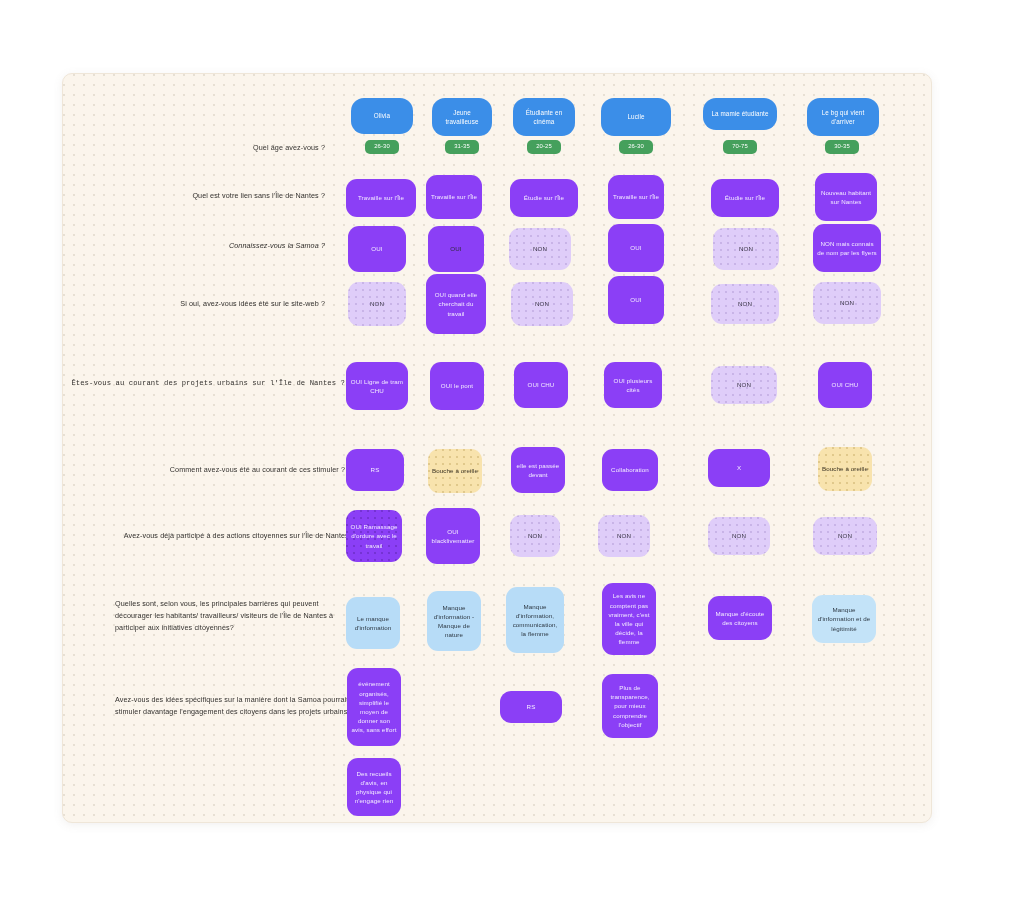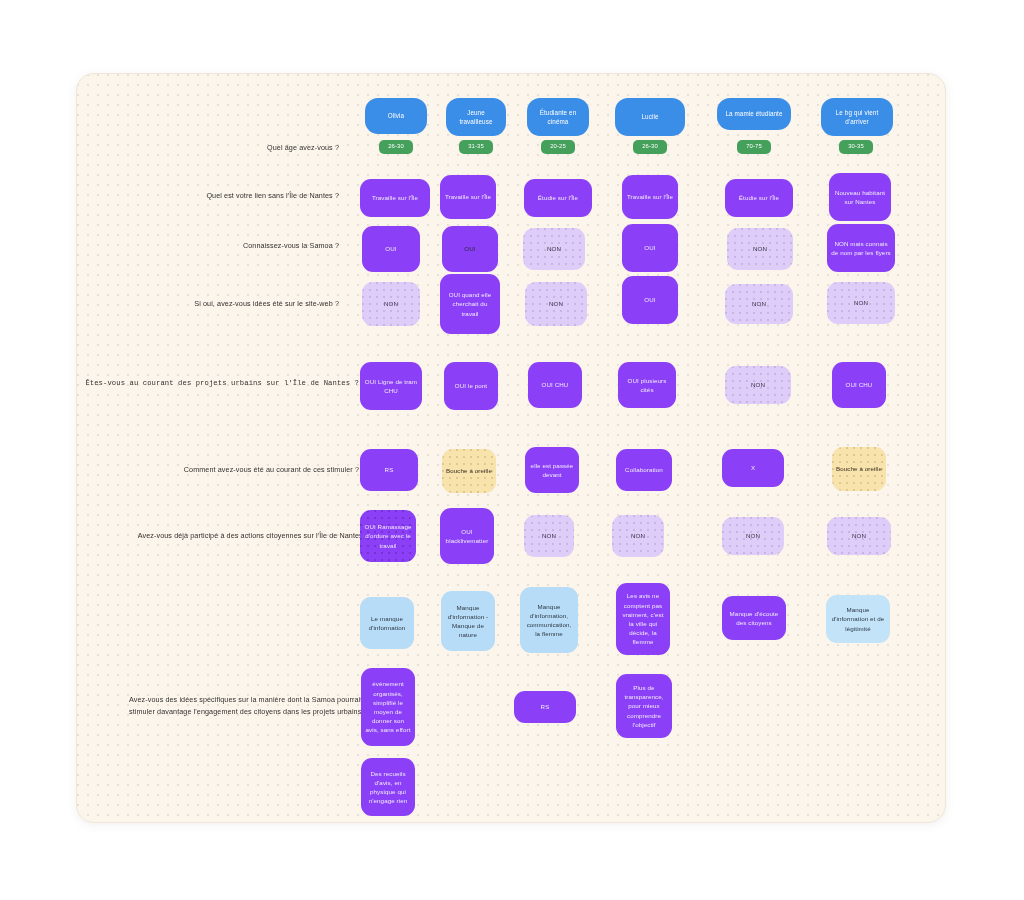--- a/index.html
+++ b/index.html
@@ -10,30 +10,30 @@
     width: 1024px;
     height: 900px;
     background: #ffffff;
     font-family: "Liberation Sans", sans-serif;
     overflow: hidden;
   }
 
   
   #board {
     position: absolute;
-    left: 76px;
+    left: 62px;
     top: 73px;
     width: 868px;
     height: 748px;
     background-color: #fbf5ec;
     background-image:
       radial-gradient(circle at 1px 1px, rgba(180,168,150,0.28) 1px, transparent 1.2px);
     background-size: 10px 10px;
     border: 1px solid #efe6d8;
-    border-radius: 18px;
+    border-radius: 10px;
     box-shadow: 0 2px 10px rgba(120,110,95,0.10);
     overflow: hidden;
   }
 
   .grid {
     position: relative;
     width: 100%;
     height: 100%;
   }
 
@@ -123,30 +123,31 @@
 </head>
 <body>
 
 <div id="board">
   <div class="grid">
 
     <div class="qlabel" style="top:68px; width:266px; right:606px;">Quel âge avez-vous ?</div>
 
     <div class="qlabel" style="top:116px; width:266px; right:606px;">Quel est votre lien sans l'Île de Nantes ?</div>
 
-    <div class="qlabel" style="top:166px; width:266px; right:606px;">Connaissez-vous la Samoa ?</div>
+    <div class="qlabel" style="top:166px; width:266px; right:606px;font-style:italic;">Connaissez-vous la Samoa ?</div>
 
     <div class="qlabel" style="top:224px; width:266px; right:606px;">Si oui, avez-vous idées été sur le site-web ?</div>
 
     <div class="qlabel" style="top:303px; width:286px; right:586px;font-family:Liberation Mono, monospace;">Êtes-vous au courant des projets urbains sur l'Île de Nantes ?</div>
 
     <div class="qlabel" style="top:390px; width:286px; right:586px;">Comment avez-vous été au courant de ces stimuler ?</div>
 
     <div class="qlabel" style="top:456px; width:296px; right:576px;">Avez-vous déjà participé à des actions citoyennes sur l'Île de Nantes ?</div>
 
+    <div class="qlabel" style="top:524px; width:240px; right:576px; text-align:left;">Quelles sont, selon vous, les principales barrières qui peuvent décourager les habitants/ travailleurs/ visiteurs de l'Île de Nantes à participer aux initiatives citoyennes?</div>
 
     <div class="qlabel" style="top:620px; width:240px; right:576px; text-align:left;">Avez-vous des idées spécifiques sur la manière dont la Samoa pourrait stimuler davantage l'engagement des citoyens dans les projets urbains ?</div>
 
     <div class="chip persona" style="left:288px; top:24px; width:62px; height:36px;">Olivia</div>
     <div class="chip persona" style="left:369px; top:24px; width:60px; height:38px;">Jeune travailleuse</div>
     <div class="chip persona" style="left:450px; top:24px; width:62px; height:38px;">Étudiante en cinéma</div>
     <div class="chip persona" style="left:538px; top:24px; width:70px; height:38px;">Lucile</div>
     <div class="chip persona" style="left:640px; top:24px; width:74px; height:32px;">La mamie étudiante</div>
     <div class="chip persona" style="left:744px; top:24px; width:72px; height:38px;">Le bg qui vient d'arriver</div>
 

